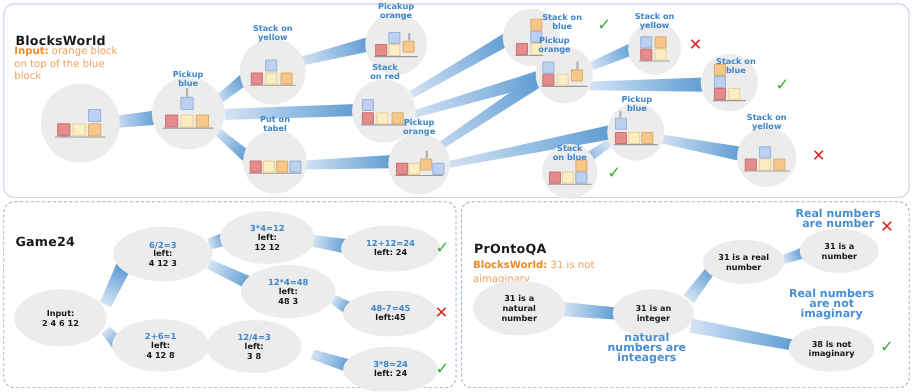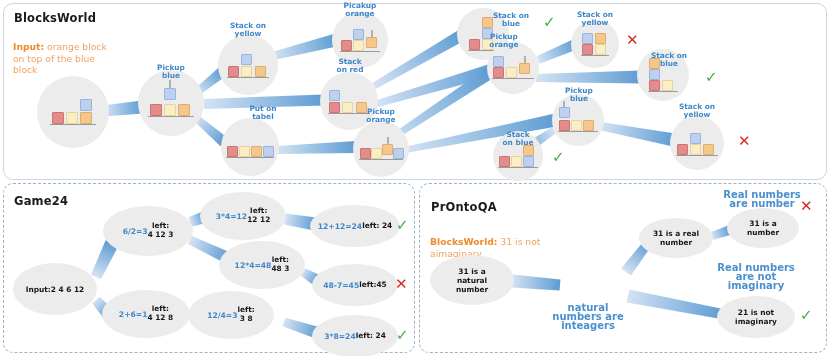--- a/index.html
+++ b/index.html
@@ -2,42 +2,42 @@
 <html><head>
 <meta charset="utf-8">
 <style>
   html,body{margin:0;padding:0;background:#ffffff;}
   body{width:830px;height:356px;font-family:"DejaVu Sans","Liberation Sans",sans-serif;overflow:hidden;}
   #root{position:relative;width:830px;height:356px;}
 
   .panel{position:absolute;border:1px solid #c9d6e4;border-radius:10px;background:#fff;box-sizing:border-box;}
   .panel.dash{border-style:dashed;border-color:#9fb3c8;}
 
-  .panel-title{position:absolute;font-weight:bold;font-size:11.5px;color:#1a1a1a;letter-spacing:.2px;}
+  .panel-title{position:absolute;font-weight:bold;font-size:11.5px;color:#1a1a1a;letter-spacing:.2px;margin-top:19px;}
 
   .goaltext{position:absolute;font-size:9.2px;line-height:11.5px;color:#f0a35e;}
   .goaltext b{color:#ef8c2b;font-weight:bold;}
 
   
   svg.edges{position:absolute;left:0;top:0;width:830px;height:356px;pointer-events:none;}
 
   
   .bnode{position:absolute;border-radius:50%;background:#ececec;display:flex;align-items:center;justify-content:center;}
   .blocks{position:relative;}
   .blk{position:absolute;box-sizing:border-box;border-radius:1px;}
   .ground{position:absolute;height:1.4px;background:#9a9a9a;border-radius:1px;}
 
   .blabel{position:absolute;font-size:7.4px;line-height:8.4px;color:#3f87c9;text-align:center;font-weight:bold;}
 
   .mark{position:absolute;font-size:15px;font-weight:bold;line-height:1;}
   .mark.ok{color:#3fae3f;}
   .mark.no{color:#d62828;}
 
   
-  .enode{position:absolute;border-radius:50%;background:#ececec;display:flex;
+  .enode{position:absolute;border-radius:50%;background:#ececec;display:flex;flex-direction:column;
          align-items:center;justify-content:center;text-align:center;}
   .enode .l1{font-size:7.6px;color:#3f87c9;font-weight:bold;line-height:9px;}
   .enode .l2{font-size:7.4px;color:#161616;font-weight:bold;line-height:8.6px;}
   .enode .plain{font-size:7.4px;color:#161616;font-weight:bold;line-height:9px;}
 
   .elabel{position:absolute;font-size:10px;line-height:9px;color:#4a90d0;text-align:center;font-weight:bold;}
 
   .hyp{position:absolute;font-size:9.2px;line-height:11.5px;color:#f0a35e;}
   .hyp b{color:#ef8c2b;font-weight:bold;}
 </style>
@@ -265,21 +265,21 @@
 
   <div class="bnode" style="left:221px;top:118px;width:58px;height:58px;">
     <div class="blocks" style="width:48px;height:26px;">
       <div class="ground" style="left:0;top:23px;width:48px;"></div>
       <div class="blk" style="left:1px;top:12px;width:11px;height:11px;background:#e48b8b;border:1px solid #cf7272;"></div>
       <div class="blk" style="left:13px;top:12px;width:11px;height:11px;background:#fbeec4;border:1px solid #e8d49a;"></div>
       <div class="blk" style="left:25px;top:12px;width:11px;height:11px;background:#f5c78a;border:1px solid #dfae6e;"></div>
       <div class="blk" style="left:37px;top:12px;width:11px;height:11px;background:#bdd0ef;border:1px solid #9bb4dd;"></div>
     </div>
   </div>
-  <div class="blabel" style="left:234px;top:105px;width:58px;">Put on<br>tabel</div>
+  <div class="blabel" style="left:221px;top:105px;width:58px;">Put on<br>tabel</div>
 
   <div class="bnode" style="left:353px;top:121px;width:56px;height:56px;">
     <div class="blocks" style="width:44px;height:26px;">
       <div class="ground" style="left:0;top:23px;width:44px;"></div>
       <div class="blk" style="left:1px;top:12px;width:11px;height:11px;background:#e48b8b;border:1px solid #cf7272;"></div>
       <div class="blk" style="left:12px;top:12px;width:11px;height:11px;background:#fbeec4;border:1px solid #e8d49a;"></div>
       <div class="blk" style="left:23px;top:8px;width:11px;height:11px;background:#f5c78a;border:1px solid #dfae6e;"></div>
       <div class="blk" style="left:34px;top:12px;width:11px;height:11px;background:#bdd0ef;border:1px solid #9bb4dd;"></div>
       <div style="position:absolute;left:28px;top:1px;width:2px;height:7px;background:#b0b0b0;"></div>
     </div>
@@ -422,34 +422,38 @@
     <div class="l2">left: 24</div>
   </div>
   <div class="mark ok" style="left:396px;top:328px;">✓</div>
 
   <div class="enode" style="left:430px;top:255px;width:84px;height:50px;">
     <div class="plain" style="white-space:pre-line;">31 is a
 natural
 number</div>
   </div>
 
+  <div class="enode" style="left:557px;top:263px;width:74px;height:44px;">
+    <div class="plain" style="white-space:pre-line;">31 is an
+integer</div>
+  </div>
 
   <div class="enode" style="left:639px;top:218px;width:74px;height:40px;">
     <div class="plain" style="white-space:pre-line;">31 is a real
 number</div>
   </div>
 
   <div class="enode" style="left:727px;top:208px;width:72px;height:40px;">
     <div class="plain" style="white-space:pre-line;">31 is a
 number</div>
   </div>
   <div class="mark no" style="left:800px;top:199px;">✕</div>
 
   <div class="enode" style="left:717px;top:296px;width:78px;height:42px;">
-    <div class="plain" style="white-space:pre-line;">21 is not
+    <div class="plain" style="white-space:pre-line;">38 is not
 imaginary</div>
   </div>
   <div class="mark ok" style="left:800px;top:308px;">✓</div>
 
   <div class="elabel" style="left:545px;top:303px;width:86px;white-space:pre-line;">natural
 numbers are
 inteagers</div>
   <div class="elabel" style="left:716px;top:190px;width:92px;white-space:pre-line;">Real numbers
 are number</div>
   <div class="elabel" style="left:710px;top:263px;width:92px;white-space:pre-line;">Real numbers

